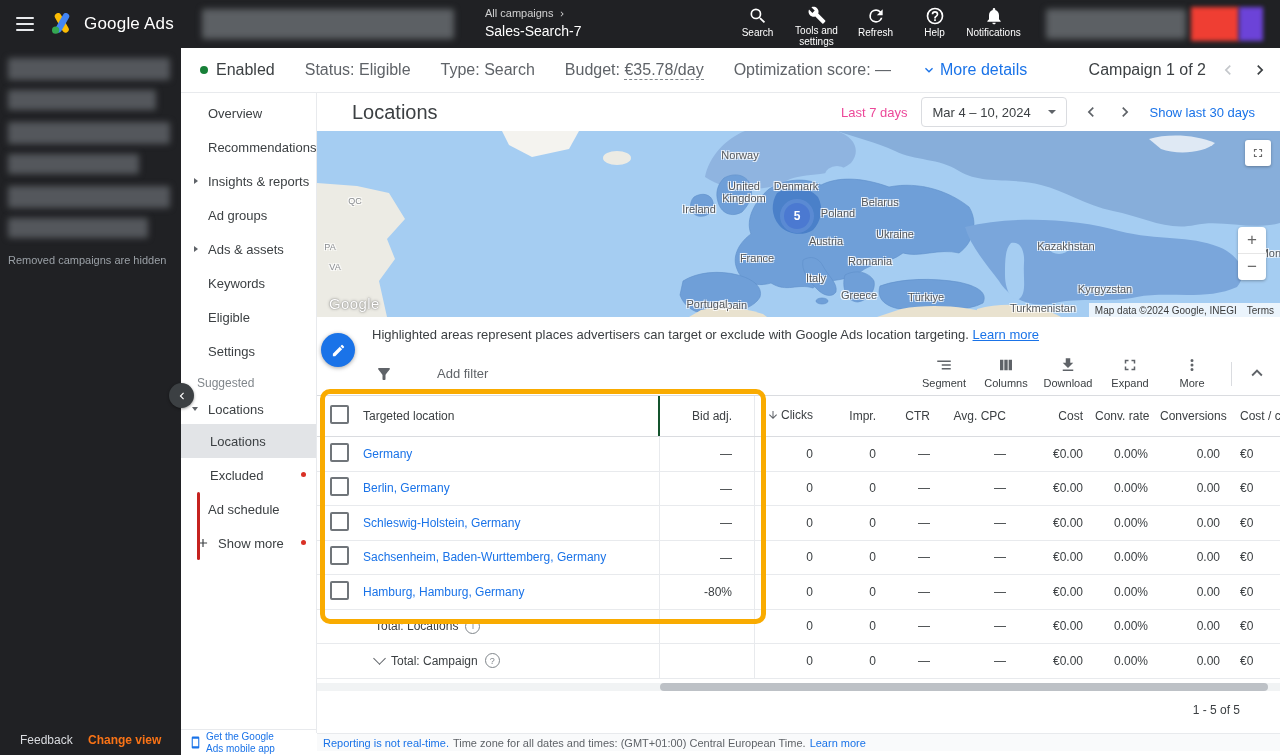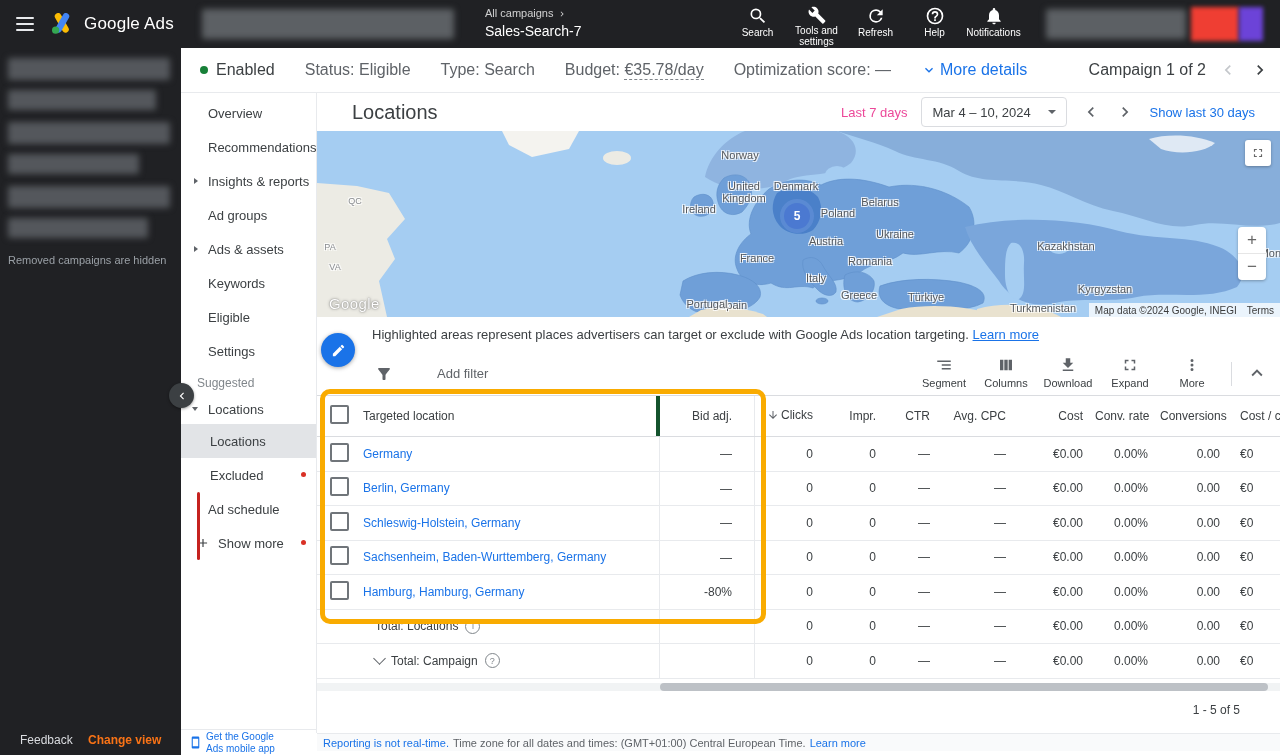--- a/index.html
+++ b/index.html
@@ -103,21 +103,21 @@
   .tool .lbl{font-size:11px;color:#3c4043;}
   .tool-sep{position:absolute;right:48px;top:10px;width:1px;height:24px;background:#dadce0;}
   .collapse-btn{position:absolute;right:12px;top:10px;cursor:pointer;display:flex;}
   
   .tbl{position:relative;font-size:12px;color:#3c4043;}
   .thead{height:40px;display:flex;align-items:center;border-bottom:1px solid #dadce0;}
   .trow{height:34.5px;display:flex;align-items:center;border-bottom:1px solid #e8eaed;box-sizing:border-box;}
   .cell{box-sizing:border-box;flex:none;overflow:hidden;white-space:nowrap;}
   .c-cb{width:46px;padding-left:13px;}
   .c-loc{width:297px;border-right:1px solid #e8eaed;height:100%;display:flex;align-items:center;}
-  .thead .c-loc{border-right:4px solid #14532d;}
+  .thead .c-loc{border-right:2px solid #14532d;}
   .c-bid{width:95px;text-align:right;padding-right:22px;border-right:1px solid #e8eaed;height:100%;line-height:34.5px;}
   .thead .c-bid{line-height:40px;}
   .c-clicks{width:70px;text-align:right;padding-right:12px;}
   .c-impr{width:63px;text-align:right;padding-right:12px;}
   .c-ctr{width:54px;text-align:right;padding-right:12px;}
   .c-cpc{width:76px;text-align:right;padding-right:12px;}
   .c-cost{width:77px;text-align:right;padding-right:12px;}
   .c-rate{width:65px;text-align:right;padding-right:12px;}
   .c-conv{width:72px;text-align:right;padding-right:12px;}
   .c-costconv{width:85px;text-align:left;padding-left:8px;}

